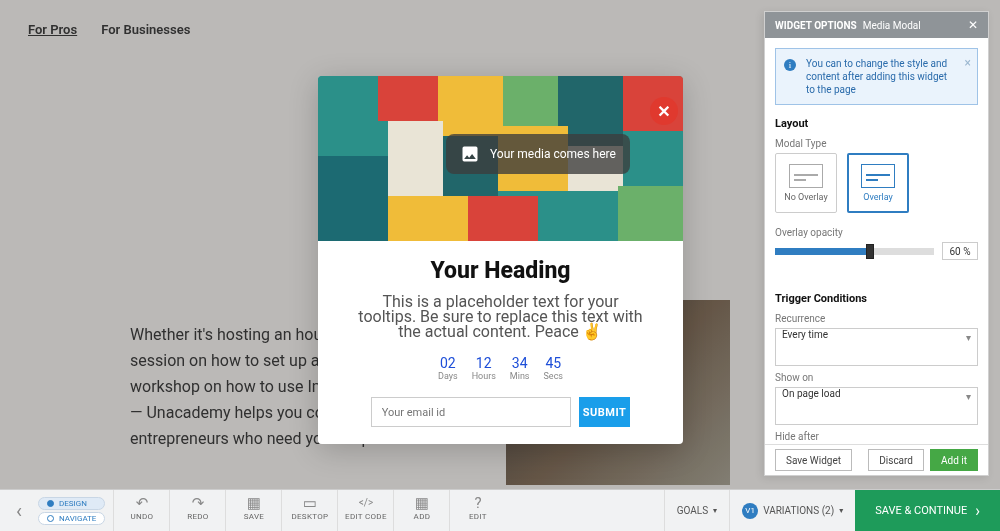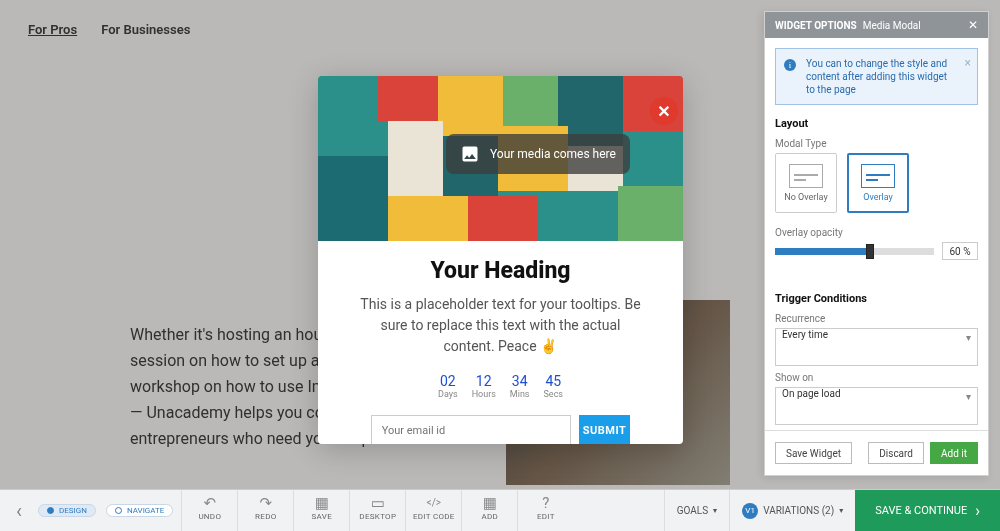--- a/index.html
+++ b/index.html
@@ -11,21 +11,21 @@
 .body-text{position:absolute;left:130px;top:322px;width:380px;font-size:16px;line-height:26px;color:#333}
 .photo{position:absolute;left:506px;top:300px;width:224px;height:185px;background:linear-gradient(135deg,#3a3a3a 0%,#6a5a4a 50%,#8a867a 100%)}
 .modal{position:absolute;left:318px;top:76px;width:365px;height:368px;background:#fff;border-radius:4px;box-shadow:0 6px 30px rgba(0,0,0,.2);overflow:hidden}
 .modal-media{height:165px;position:relative;background:#2b9089}
 .pat{position:absolute}
 .media-overlay{position:absolute;top:58px;left:128px;background:rgba(60,60,60,.78);color:#fff;padding:10px 14px;border-radius:8px;font-size:12px;display:flex;align-items:center;gap:10px}
 .media-overlay svg{width:20px;height:20px;fill:#fff}
 .close{position:absolute;top:97px;left:650px;width:28px;height:28px;background:#e0392e;border-radius:50%;display:flex;align-items:center;justify-content:center;color:#fff;font-size:16px;font-weight:600}
 .modal-body{padding:16px 22px 20px;text-align:center}
 .hd{font-size:23px;font-weight:800;color:#111;margin-bottom:10px}
-.ph{font-size:14px;color:#555;line-height:21px;margin:0 14px 16px}
+.ph{font-size:16px;color:#555;line-height:15px;margin:0 14px 16px}
 .countdown{display:flex;justify-content:center;gap:14px;margin-bottom:16px}
 .cd{text-align:center}
 .cd .n{font-size:14px;font-weight:400;color:#1d4ed8}
 .cd .l{font-size:9px;color:#888}
 .row{display:flex;gap:8px;justify-content:center}
 .email{width:200px;height:30px;border:1px solid #ccc;padding:2px 10px;font-size:11px;color:#888}
 .submit{height:30px;padding:0 4px;background:#1a9eea;color:#fff;border:none;font-size:11px;font-weight:700;letter-spacing:.5px}
 
 .panel{position:absolute;right:11px;top:11px;width:225px;height:465px;background:#fff;border:1px solid #d0d0d0;box-shadow:-2px 2px 8px rgba(0,0,0,.1);display:flex;flex-direction:column;font-size:11px;color:#333}
 .panel-head{background:#8f9498;color:#fff;padding:6px 10px;display:flex;align-items:center;gap:6px}
@@ -49,27 +49,27 @@
 .slider{flex:1;height:7px;background:#ddd;position:relative}
 .slider .fill{position:absolute;left:0;top:0;height:100%;width:60%;background:#2f7dc1}
 .slider .th{position:absolute;top:-4px;left:calc(60% - 4px);width:8px;height:15px;background:#333;border:1px solid #222}
 .pct{width:36px;height:18px;border:1px solid #ccc;font-size:10px;text-align:center;line-height:18px;color:#333}
 .select{width:100%;height:38px;border:1px solid #ccc;background:#fff;padding:0 6px;font-size:10px;color:#333;position:relative}
 .select:after{content:"▾";position:absolute;right:6px;top:3px;color:#888;font-size:10px}
 .hide-row{display:flex;gap:6px;align-items:center}
 .hide-row .inp{width:110px;height:22px;border:1px solid #ccc;padding:0 6px;font-size:10px;color:#333}
 .hide-row .unit{flex:1;height:22px;border:1px solid #ccc;font-size:10px;padding:0 6px;color:#777;line-height:20px;position:relative}
 .hide-row .unit:after{content:"▾";position:absolute;right:6px;top:3px;color:#888;font-size:10px}
-.panel-foot{border-top:1px solid #ddd;padding:11px 10px;display:flex;gap:6px;align-items:flex-end}
+.panel-foot{border-top:1px solid #ddd;padding:4px 10px;display:flex;gap:6px;align-items:flex-end}
 .btn{height:22px;padding:0 10px;border:1px solid #bbb;background:#fff;font-size:10px;color:#444}
 .btn.green{background:#45a845;color:#fff;border-color:#45a845}
 
 .bottombar{position:absolute;left:0;bottom:0;width:1000px;height:42px;background:#f1f2f3;border-top:1px solid #ccc;display:flex;align-items:center}
 .back{width:38px;text-align:center;font-size:20px;color:#888}
-.pill-group{display:flex;flex-direction:row;gap:10px;margin-right:8px}
+.pill-group{display:flex;flex-direction:column;gap:2px;margin-right:8px}
 .pill{display:flex;align-items:center;gap:5px;font-size:8px;color:#2f7dc1;border:1px solid #c8d6e5;border-radius:10px;padding:1px 8px;background:#fff}
 .pill.sel{background:#dfeaf6}
 .pill .dot{width:7px;height:7px;border-radius:50%;border:1px solid #2f7dc1}
 .pill.sel .dot{background:#2f7dc1}
 .tool{width:56px;text-align:center;color:#666;border-left:1px solid #ddd;height:100%}
 .tool .g{font-size:15px;color:#888;height:22px;line-height:26px}
 .tool .t{font-size:8px;letter-spacing:.3px}
 .spacer{flex:1}
 .right-group{display:flex;align-items:center;height:100%}
 .rg{padding:0 12px;font-size:10px;color:#555;display:flex;align-items:center;gap:5px;border-left:1px solid #ddd;height:100%}

